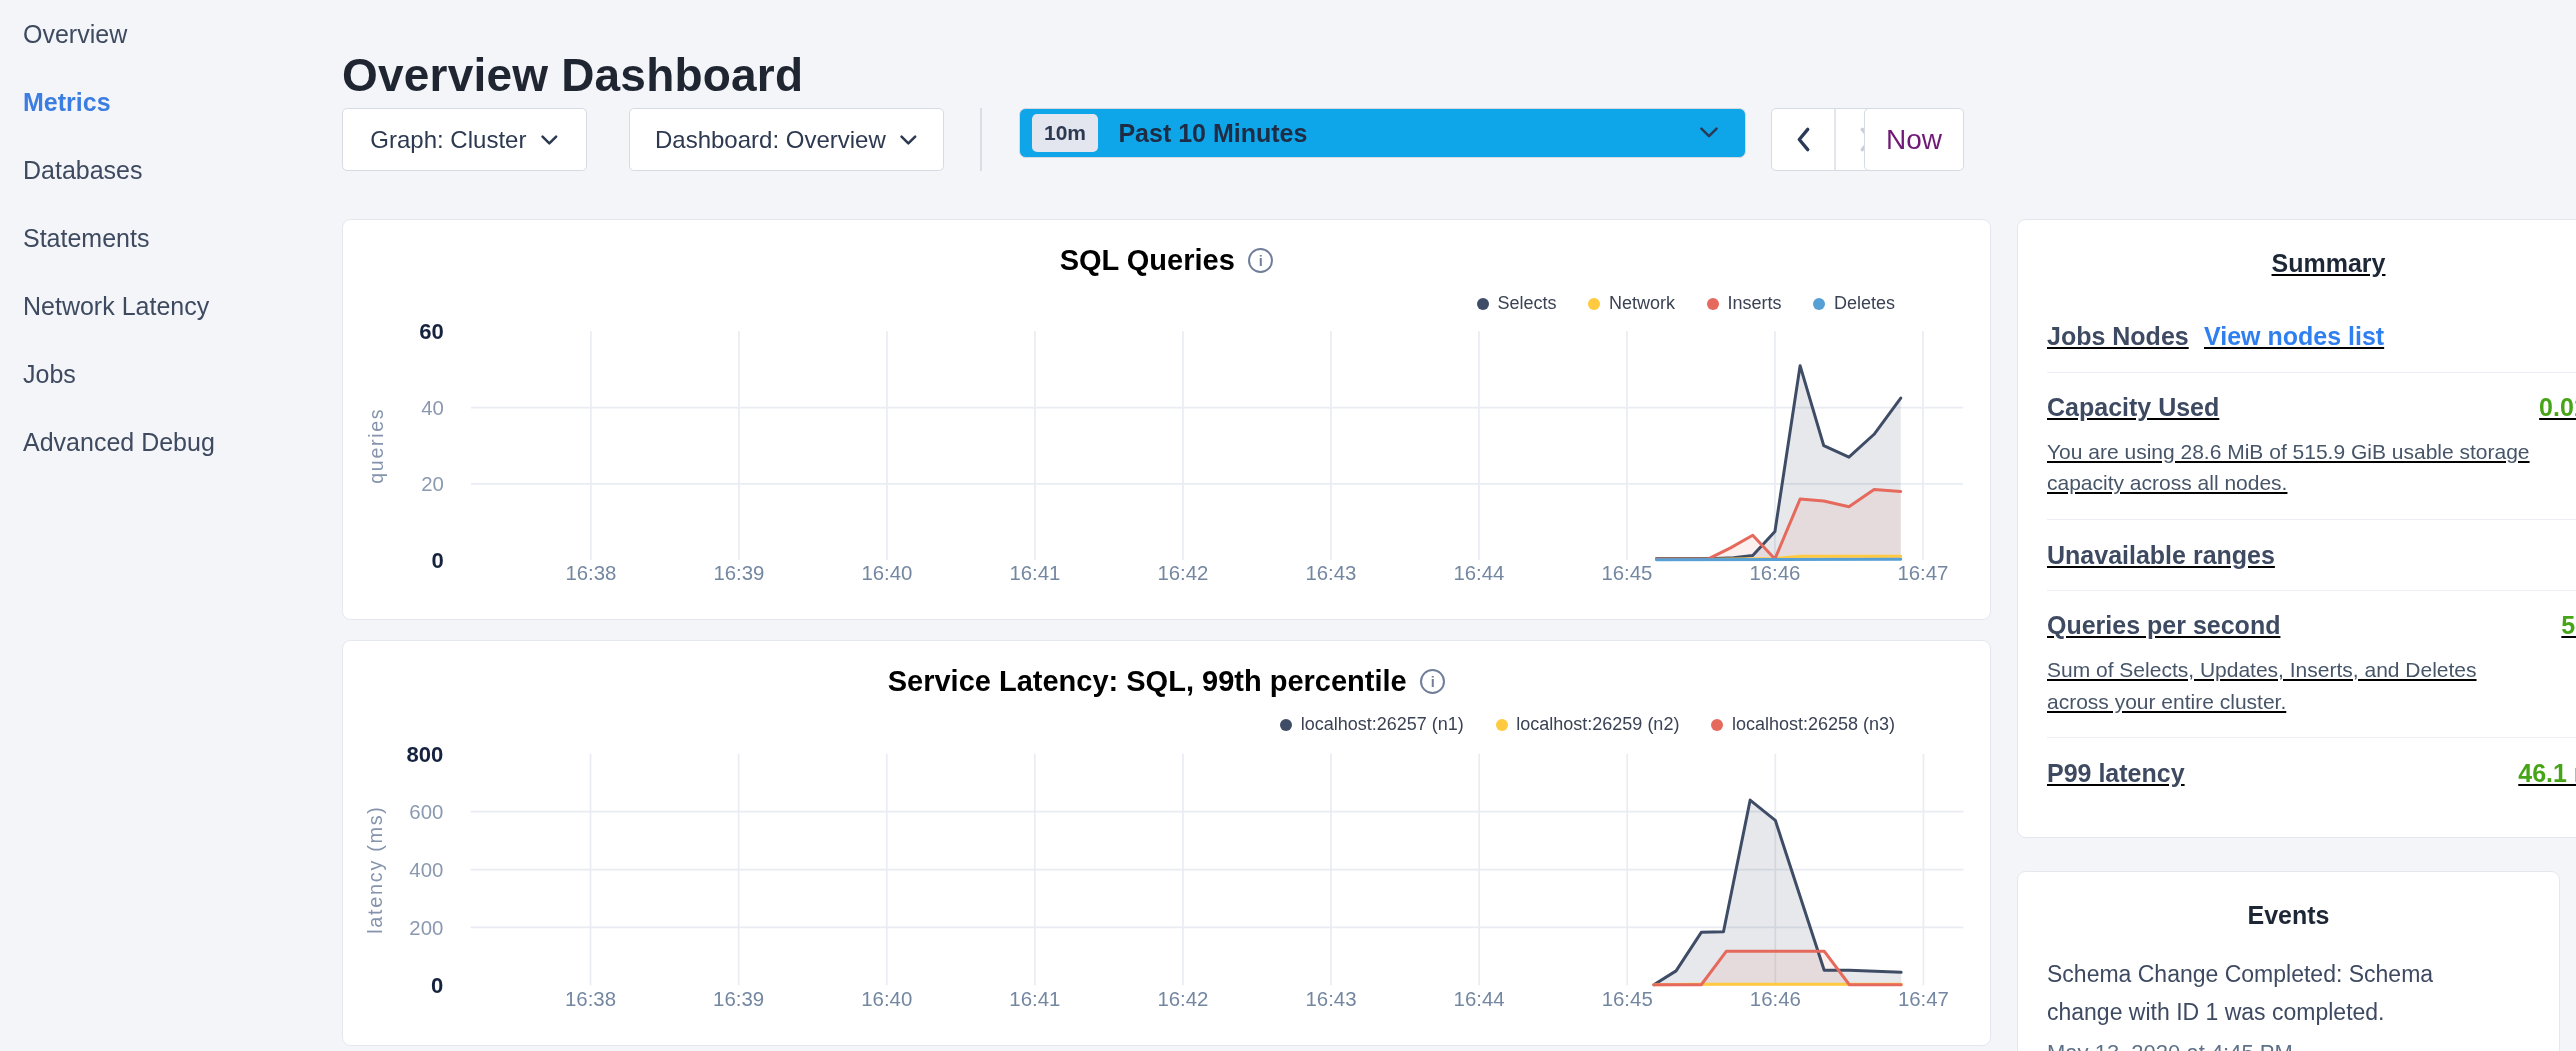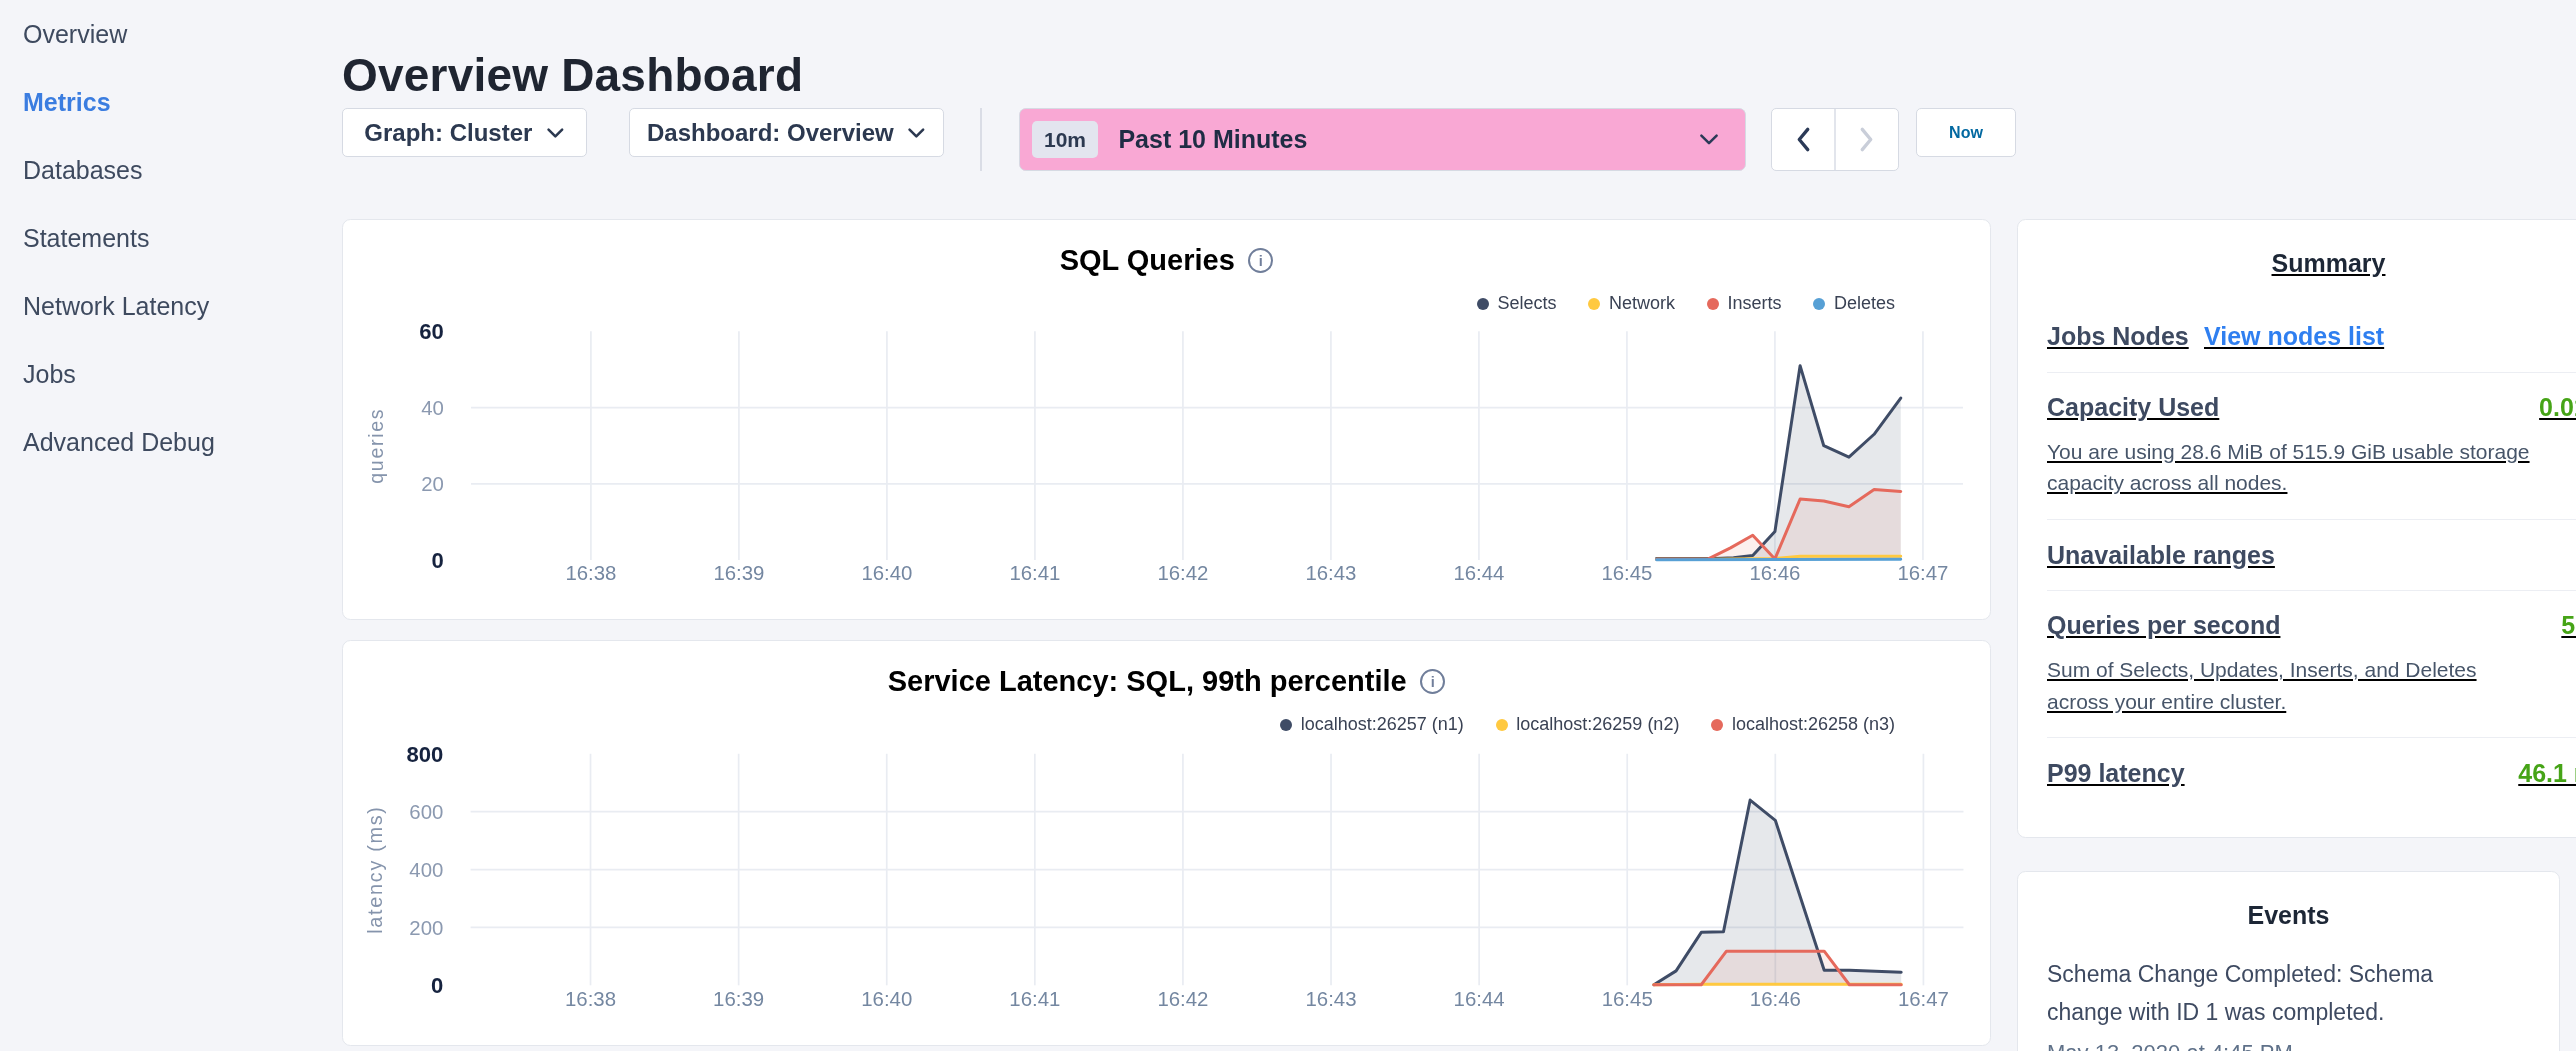--- a/index.html
+++ b/index.html
@@ -13,45 +13,45 @@
   
   .sidebar{left:0;top:0;width:342px;height:1051px;}
   .nav-item{
     height:68px;display:flex;align-items:center;padding-left:23px;
     font-size:25px;font-weight:500;color:#3e4a5f;cursor:pointer;white-space:nowrap;
   }
   .nav-item.active{color:#3b7de0;font-weight:700;}
   
   .page-title{left:342px;top:17px;font-size:46px;font-weight:600;color:#1f2531;letter-spacing:0.2px;}
   .btn{
-    background:#fff;border:1.7px solid #d6dae3;border-radius:5.1px;height:49px;
+    background:#fff;border:1.7px solid #d6dae3;border-radius:5.1px;height:63px;
     display:flex;align-items:center;justify-content:center;gap:13.6px;
-    font-size:24px;font-weight:700;color:#2c3950;box-sizing:border-box;cursor:pointer;
+    font-size:24px;font-weight:400;color:#2c3950;box-sizing:border-box;cursor:pointer;
   }
   .graph-btn{left:342px;top:108px;width:245px;}
   .dash-btn{left:629px;top:108px;width:315px;}
   .toolbar-divider{left:980px;top:108px;width:1.7px;height:63px;background:#dadde6;}
   .time-picker{
-    left:1019px;top:108px;width:727px;height:63px;background:#f9a8d4;
+    left:1019px;top:108px;width:727px;height:50px;background:#0ea5e9;
     border:1.7px solid #d6dae3;border-radius:6.8px;box-sizing:border-box;
     display:flex;align-items:center;padding:0 25.5px 0 12px;cursor:pointer;
   }
   .time-badge{
     background:#e3e5ef;border-radius:5.1px;padding:6.8px 12px;
     font-size:21px;font-weight:700;color:#2c3950;
   }
   .time-label{margin-left:20.4px;font-size:25px;font-weight:700;color:#1f2c44;flex:1;}
   .arrow-group{
     left:1771px;top:108px;width:128px;height:63px;background:#fff;
     border:1.7px solid #d6dae3;border-radius:5.1px;box-sizing:border-box;
     display:flex;align-items:stretch;
   }
   .arrow-btn{flex:1;display:flex;align-items:center;justify-content:center;cursor:pointer;}
   .arrow-sep{width:1.7px;background:#e2e5ec;}
-  .now-btn{left:1916px;top:108px;width:100px;font-size:16px;color:#0369a1;cursor:default;}
+  .now-btn{left:1864px;top:108px;width:100px;font-size:28px;color:#701a75;cursor:default;}
   
   .card{background:#fff;border:1.7px solid #e4e7ed;border-radius:8.5px;box-sizing:border-box;}
   .chart-card1{left:342px;top:219px;width:1649px;height:401px;}
   .chart-card2{left:342px;top:640px;width:1649px;height:406px;}
   .chart-title-row{
     position:absolute;top:24px;left:0;width:100%;display:flex;
     align-items:center;justify-content:center;gap:13.6px;
   }
   .chart-title{font-size:29px;font-weight:700;color:#000000;}
   .info-icon{

